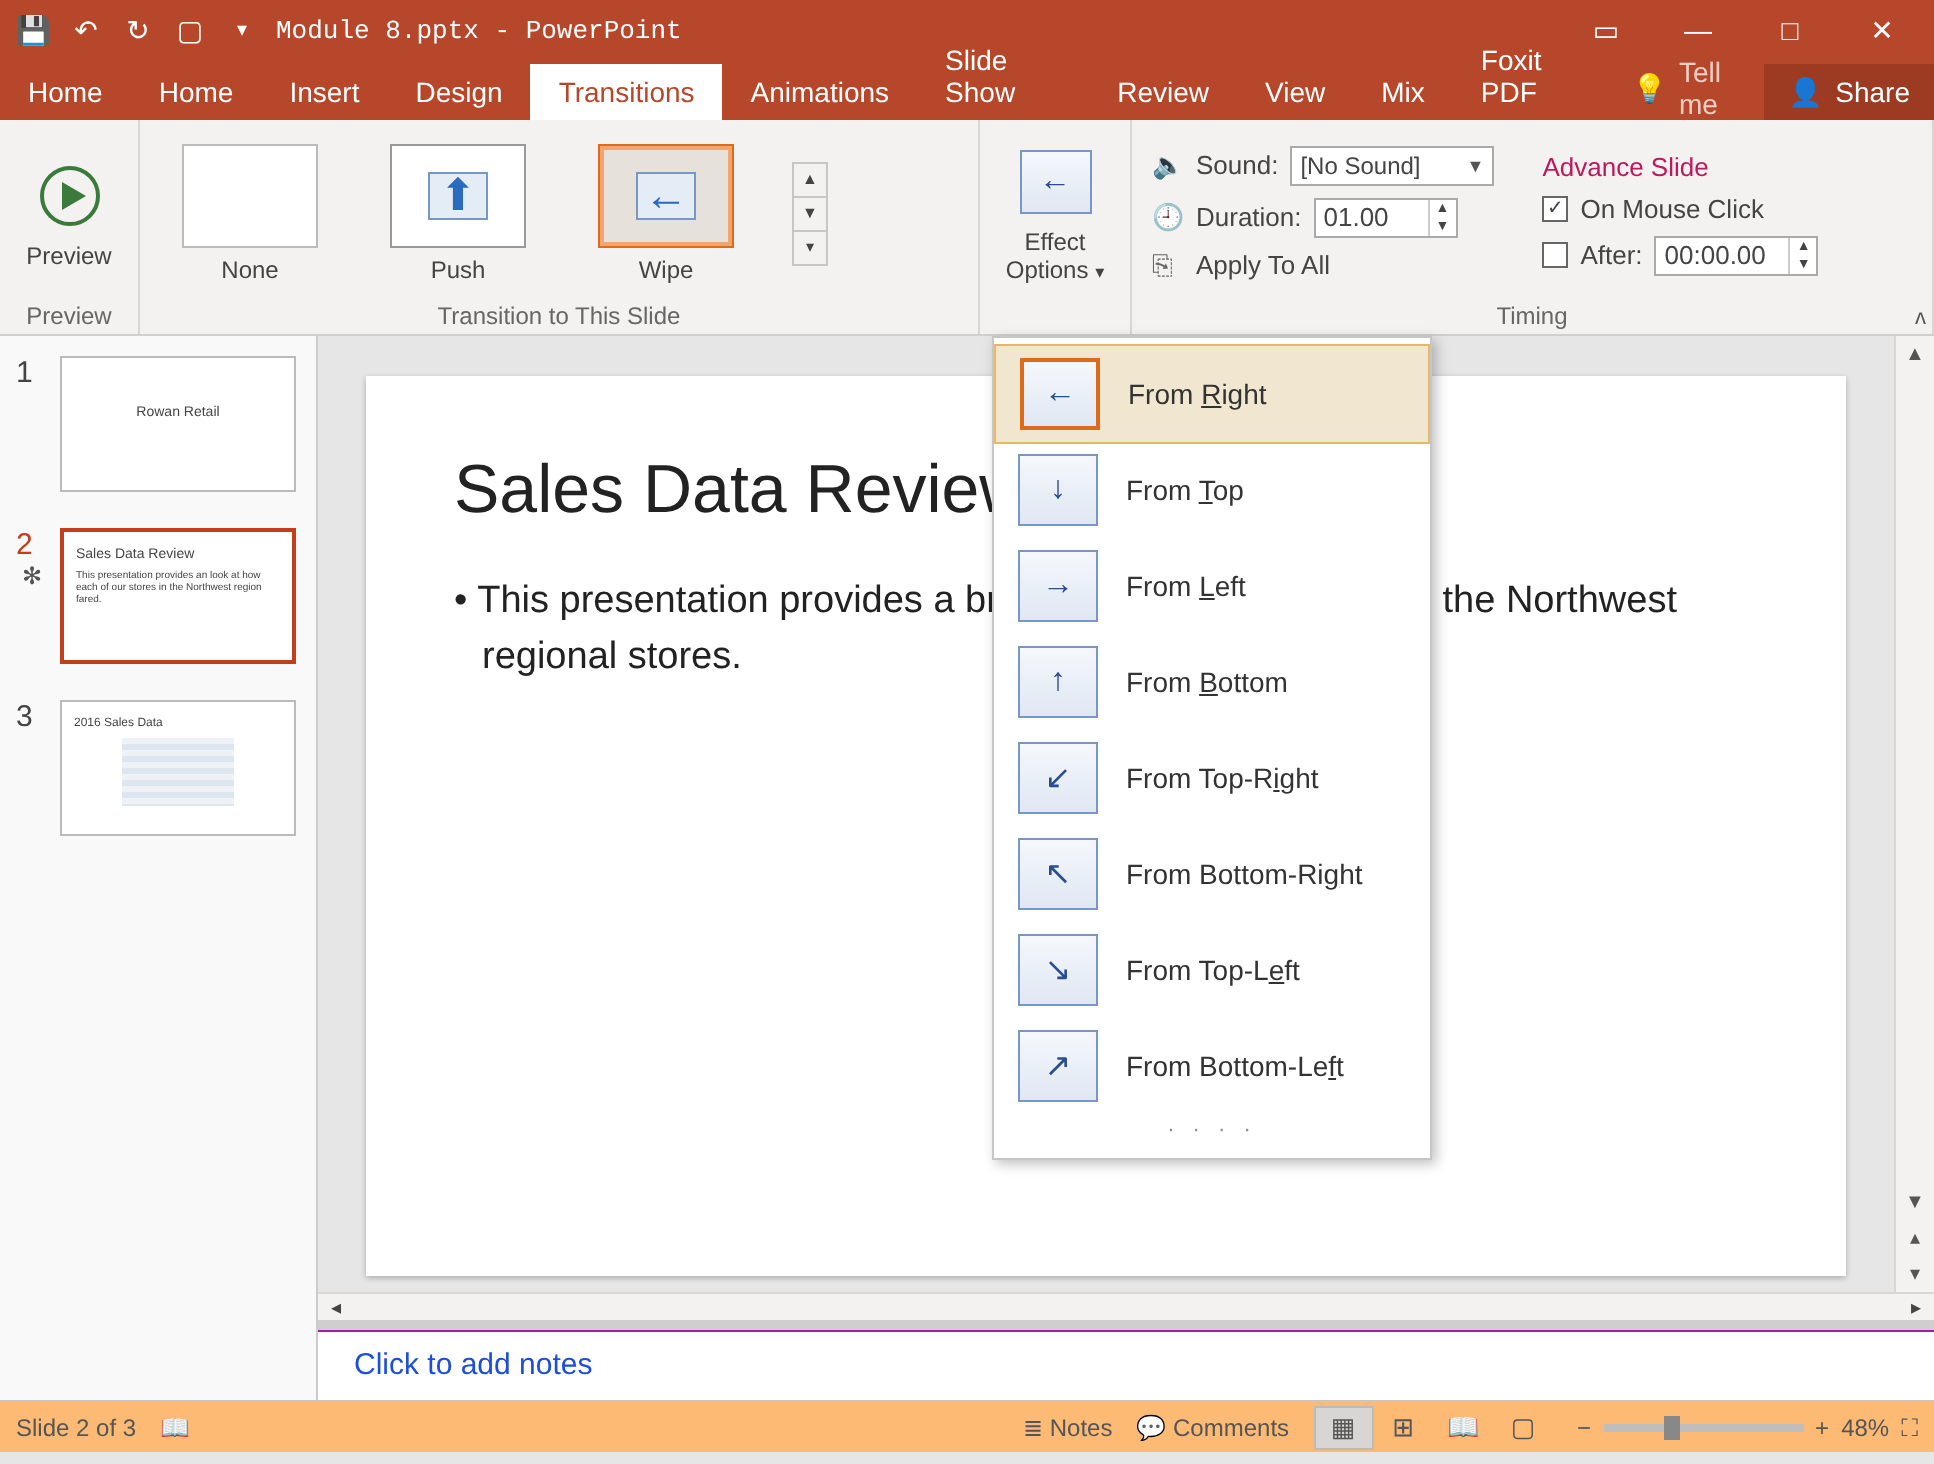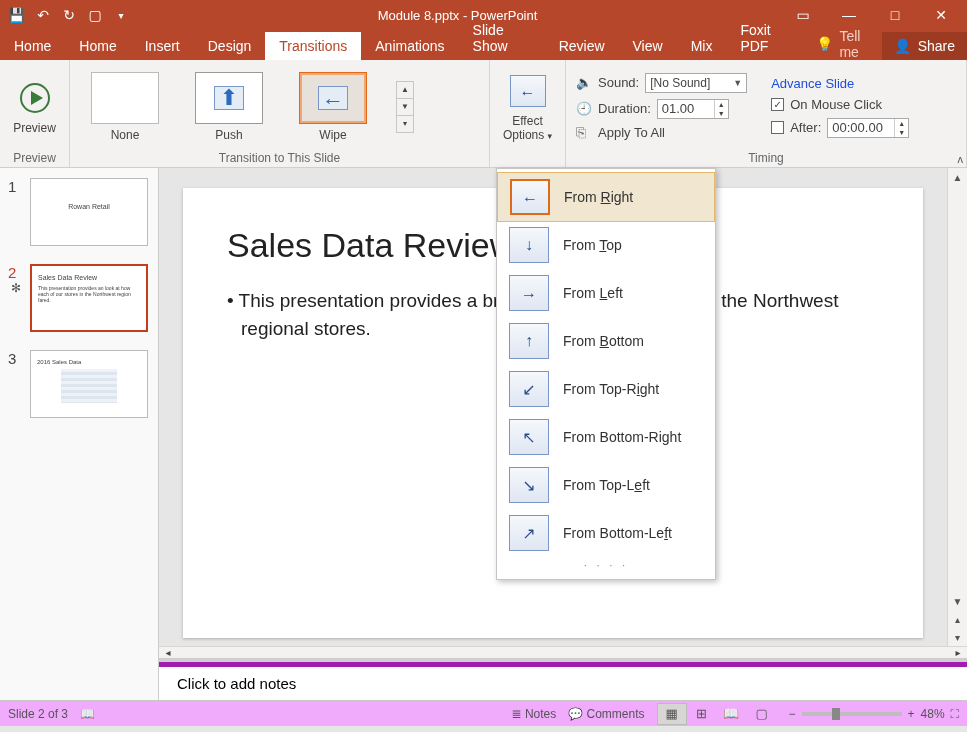--- a/index.html
+++ b/index.html
@@ -2,21 +2,21 @@
 <html><head>
 <meta charset="utf-8">
 <style>
   * { box-sizing: border-box; margin: 0; padding: 0; font-family: "Segoe UI", Arial, sans-serif; }
   body { width: 967px; height: 732px; background: #e6e6e6; overflow: hidden; font-size: 13px; color: #444; }
 
   
   .titlebar { background: #b7472a; height: 30px; display: flex; align-items: center; color: #fff; }
   .qat { display: flex; align-items: center; gap: 4px; padding: 0 6px; }
   .qat .ic { width: 22px; height: 22px; display:flex; align-items:center; justify-content:center; font-size:14px; }
-  .title-center { flex: 1; text-align: center; font-size: 13px; }
+  .title-center { flex: 1; text-align: left; font-size: 13px; font-family: Liberation Mono, monospace; }
   .win-controls { display: flex; align-items: center; gap: 6px; padding: 0 6px; }
   .win-controls .ic { width: 40px; height: 28px; display:flex; align-items:center; justify-content:center; font-size:14px; }
 
   
   .tabs { background: #b7472a; height: 30px; display: flex; align-items: flex-end; color: #fff; font-size: 14px; }
   .tab { padding: 6px 14px; cursor: default; }
   .tab.active { background: #fff; color: #b7472a; }
   .tabs .spacer { flex:1; }
   .tell { display:flex; align-items:center; gap:6px; padding:0 10px; color:#f3cfc6;}
   .share-btn { background:#9c3b22; color:#fff; display:flex; align-items:center; gap:6px; padding:6px 12px; }
@@ -67,36 +67,36 @@
   .editor { flex:1; display:flex; flex-direction:column; position:relative; }
   .slide-area { flex:1; display:flex; align-items:flex-start; justify-content:center; padding:20px 24px 8px 24px; background:#e6e6e6; position:relative;}
   .slide { width: 740px; height: 450px; background:#fff; box-shadow:0 1px 3px rgba(0,0,0,0.25); padding:38px 44px; }
   .slide h1 { font-size:34px; font-weight:400; color:#222; margin-bottom:22px; }
   .slide p { font-size:19px; color:#222; line-height:1.45; text-indent:-14px; padding-left:14px;}
   .vscroll { width:20px; background:#f3f2f1; border-left:1px solid #d8d6d4; display:flex; flex-direction:column;}
   .vscroll .btn { height:18px; display:flex; align-items:center; justify-content:center; font-size:10px; color:#555;}
   .vscroll .track { flex:1; }
 
   .notes-splitter { height:6px; background:#d0cece; }
-  .notes-pane { height:40px; background:#fff; border-top:5px solid #a21caf; padding:8px 18px; color:#000000; font-size:15px;}
+  .notes-pane { height:40px; background:#fff; border-top:1px solid #a21caf; padding:8px 18px; color:#1d4ed8; font-size:15px;}
   .hscroll { height:18px; background:#f3f2f1; border-top:1px solid #d8d6d4; display:flex;}
   .hscroll .btn { width:18px; display:flex; align-items:center; justify-content:center; font-size:10px;}
   .hscroll .track { flex:1; }
 
   
   .dropdown { position:absolute; left:496px; top:168px; width:220px; background:#fff; border:1px solid #c8c6c4; box-shadow:2px 2px 6px rgba(0,0,0,0.25); z-index:50; padding:4px 0;}
   .dd-item { display:flex; align-items:center; gap:14px; padding:6px 12px; font-size:14px; color:#333;}
   .dd-item.sel { background:#f1e6cf; border:1px solid #e6b86a; margin:-1px 0;}
   .dd-item.sel .dd-thumb { border:2px solid #de6a1b; }
   .dd-thumb { width:40px; height:36px; border:1px solid #7896c8; background:linear-gradient(#f5f8fc,#dfe7f2); display:flex; align-items:center; justify-content:center; font-size:16px; color:#2a4d8f; }
   .dd-dots { text-align:center; color:#888; letter-spacing:3px; padding:2px 0 4px 0; font-size:11px;}
   .dd-item u { text-decoration: underline; }
 
   
-  .statusbar { height:26px; background:#f0abfc; border-top:1px solid #c8c6c4; display:flex; align-items:center; font-size:12px; color:#555; padding:0 8px; gap:12px;}
+  .statusbar { height:26px; background:#fdba74; border-top:1px solid #c8c6c4; display:flex; align-items:center; font-size:12px; color:#555; padding:0 8px; gap:12px;}
   .statusbar .sep { flex:1; }
   .view-btns { display:flex; align-items:center; gap:0;}
   .view-btns .vb { width:30px; height:22px; display:flex; align-items:center; justify-content:center; border:1px solid transparent; font-size:13px;}
   .view-btns .vb.active { background:#d8d6d4; border:1px solid #bbb; }
   .zoom { display:flex; align-items:center; gap:6px;}
   .zoom .track { width:100px; height:4px; background:#c0bebc; position:relative; }
   .zoom .thumb { position:absolute; left:30px; top:-4px; width:8px; height:12px; background:#888; }
 
   
   svg { display:block; }
@@ -221,21 +221,21 @@
                 <div>▼</div>
               </div>
           </div>
         </div>
         <div class="timing-row">
           <span class="ic">⎘</span>
           <span>Apply To All</span>
         </div>
       </div>
       <div class="timing-col">
-        <div class="timing-row" style="color:#1d4ed8;">Advance Slide</div>
+        <div class="timing-row" style="color:#be185d;">Advance Slide</div>
         <div class="timing-row">
           <span class="chk">✓</span>
           <span>On Mouse Click</span>
         </div>
         <div class="timing-row">
           <span class="chk"></span>
           <span>After:</span>
           <div class="spin" style="width:82px;">
             <div class="val">00:00.00</div>
             <div class="ud">

